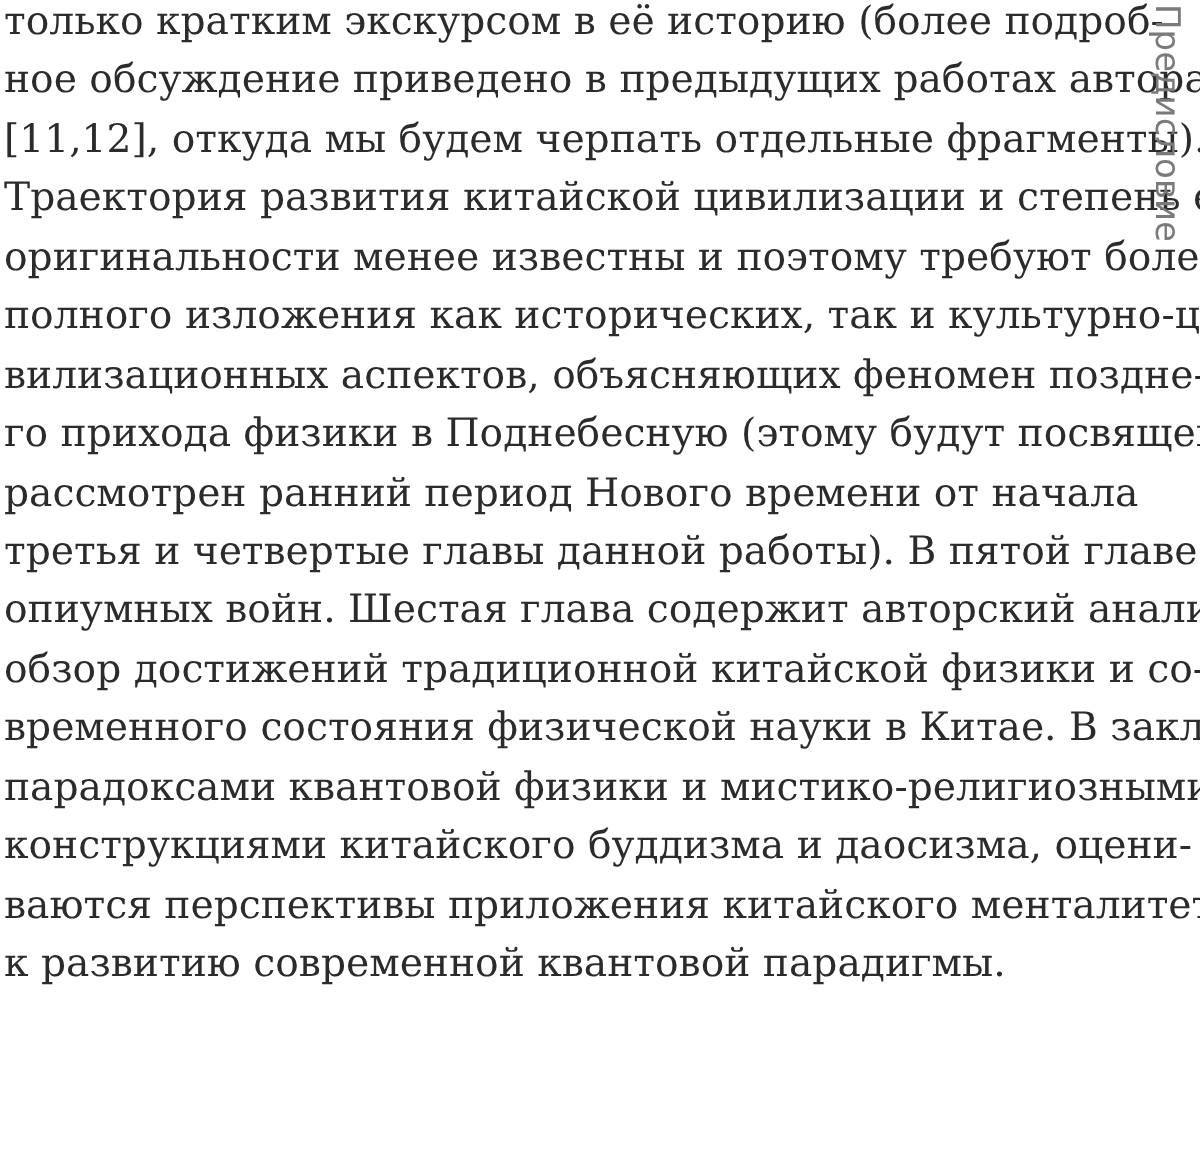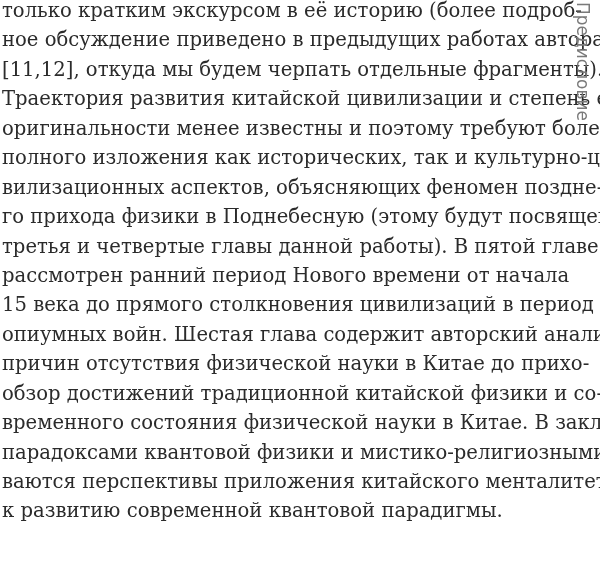--- a/index.html
+++ b/index.html
@@ -53,25 +53,24 @@
 
 <div class="page-text">
   <span class="line">только кратким экскурсом в её историю (более подроб-</span>
   <span class="line">ное обсуждение приведено в предыдущих работах автора</span>
   <span class="line">[11,12], откуда мы будем черпать отдельные фрагменты).</span>
   <span class="line">Траектория развития китайской цивилизации и степень её</span>
   <span class="line">оригинальности менее известны и поэтому требуют более</span>
   <span class="line">полного изложения как исторических, так и культурно-ци-</span>
   <span class="line">вилизационных аспектов, объясняющих феномен поздне-</span>
   <span class="line">го прихода физики в Поднебесную (этому будут посвящены</span>
+  <span class="line">рассмотрен ранний период Нового времени от начала</span>
   <span class="line">третья и четвертые главы данной работы). В пятой главе</span>
-  <span class="line">рассмотрен ранний период Нового времени от начала</span>
-  <span class="line">15 века до прямого столкновения цивилизаций в период</span>
   <span class="line">опиумных войн. Шестая глава содержит авторский анализ</span>
-  <span class="line">причин отсутствия физической науки в Китае до прихо-</span>
   <span class="line">обзор достижений традиционной китайской физики и со-</span>
   <span class="line">временного состояния физической науки в Китае. В заклю-</span>
   <span class="line">парадоксами квантовой физики и мистико-религиозными</span>
+  <span class="line">конструкциями китайского буддизма и даосизма, оцени-</span>
   <span class="line">ваются перспективы приложения китайского менталитета</span>
   <span class="line last">к развитию современной квантовой парадигмы.</span>
 </div>
 
 <div class="side-label">Предисловие</div>
 
 </body></html>

